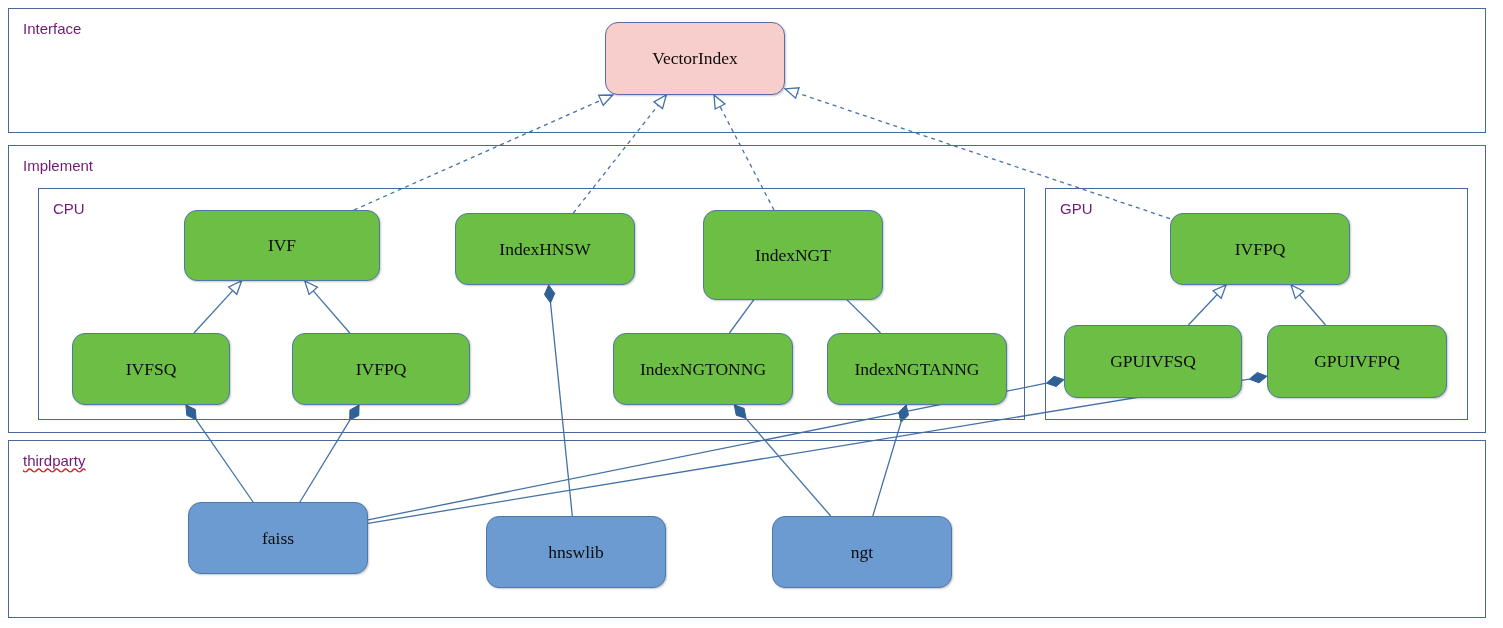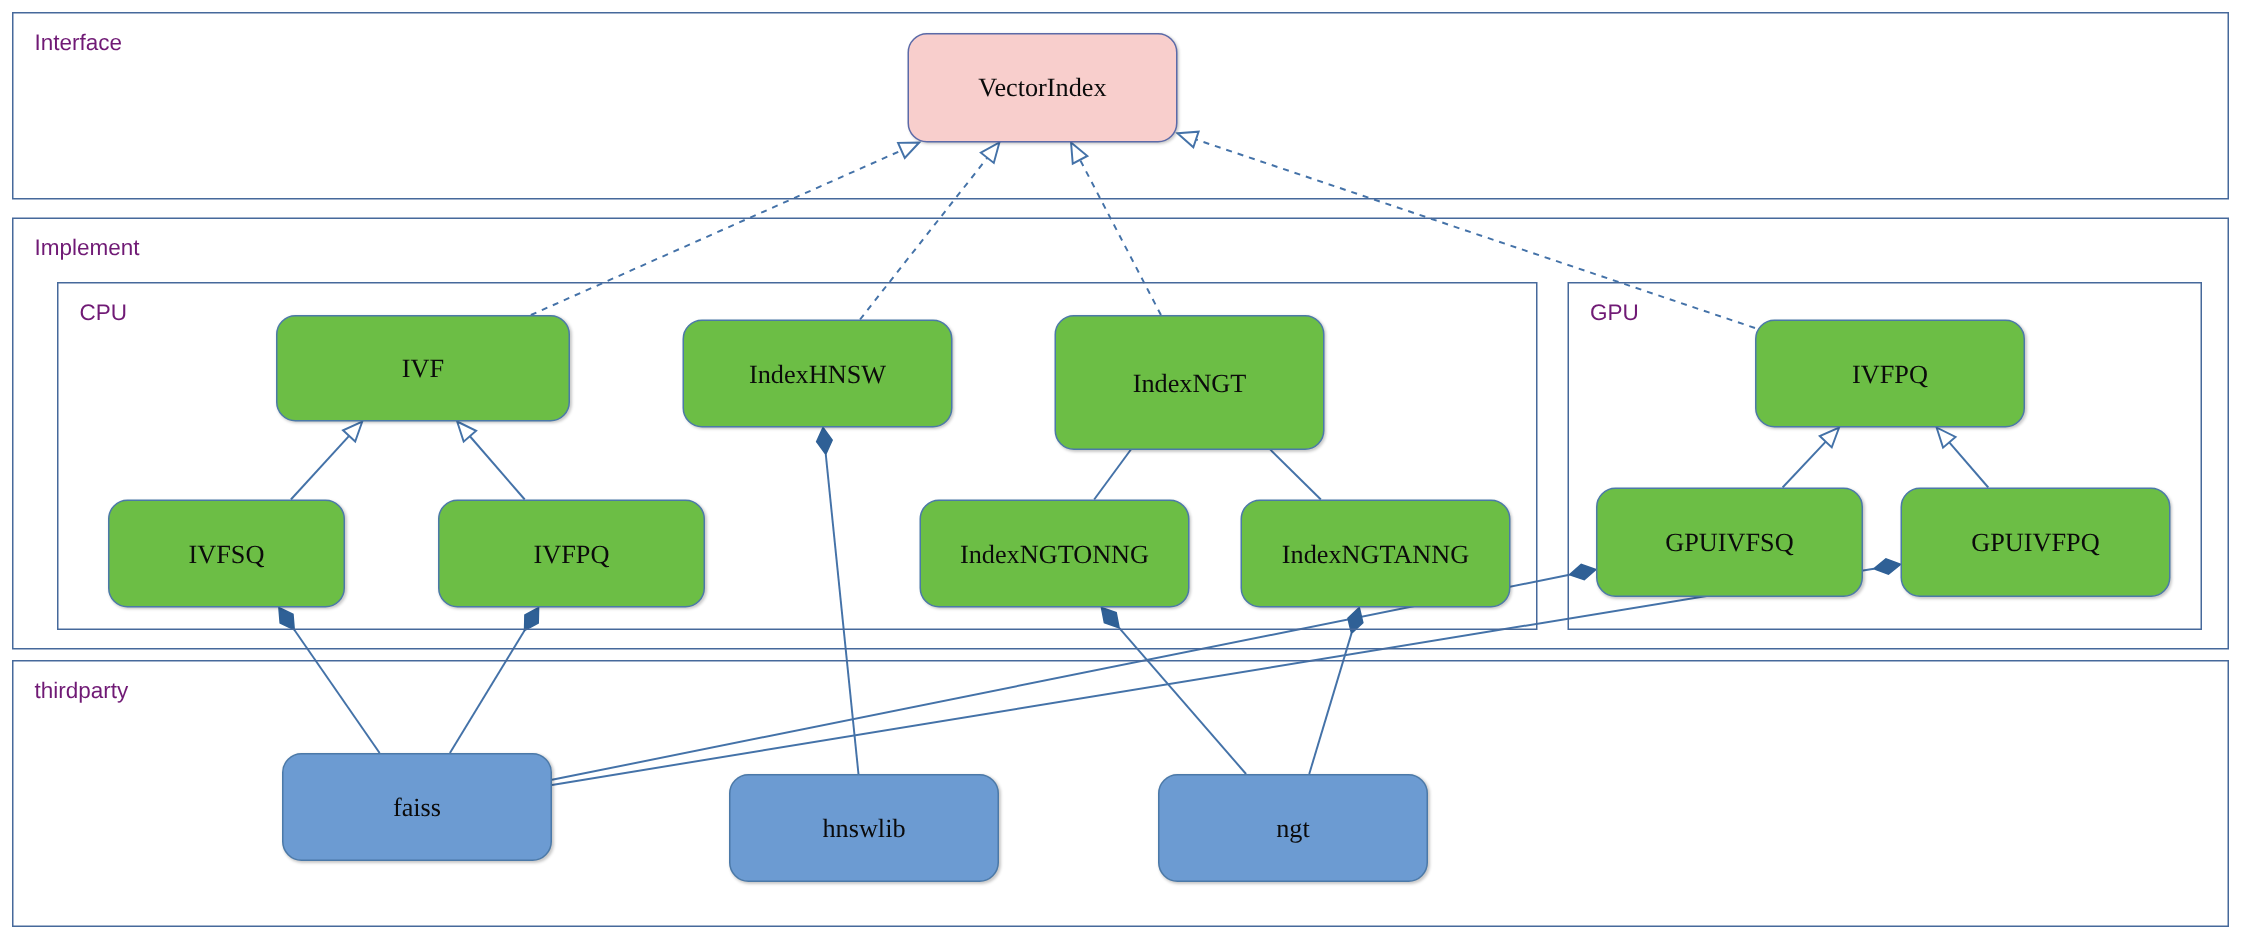--- a/index.html
+++ b/index.html
@@ -1,21 +1,21 @@
 <!DOCTYPE html>
 <html><head>
 <meta charset="utf-8">
 <style>
   html,body{margin:0;padding:0;background:#ffffff;}
   body{font-family:"Liberation Sans",sans-serif;}
   #stage{position:relative;width:1503px;height:628px;overflow:hidden;background:#fff;}
   #edges{position:absolute;left:0;top:0;width:1503px;height:628px;}
   .group{position:absolute;border:1.3px solid #46699b;background:transparent;box-sizing:border-box;}
   .group-label{position:absolute;font-family:"Liberation Sans",sans-serif;font-size:15px;color:#701a75;white-space:nowrap;}
-  .group-label.spell{ text-decoration-color:#d12b2b; text-decoration-style:wavy; text-decoration-skip-ink:none; }
+  .group-label.spell{ text-decoration:underline; text-decoration-color:#d12b2b; text-decoration-style:wavy; text-decoration-skip-ink:none; }
   .node{position:absolute;box-sizing:border-box;display:flex;align-items:center;justify-content:center;
         border-radius:13px;font-family:"Liberation Serif",serif;font-size:17.5px;color:#0b0b0b;text-align:center;
         box-shadow:1px 1px 2px rgba(0,0,0,0.22);}
   .node.iface{background:#f8cecc;border:1.4px solid #5b6aa8;}
   .node.impl{background:#6cbe45;border:1.4px solid #4b79a8;}
   .node.lib{background:#6c9bd2;border:1.4px solid #4b79a8;}
 </style>
 </head>
 <body>
 

